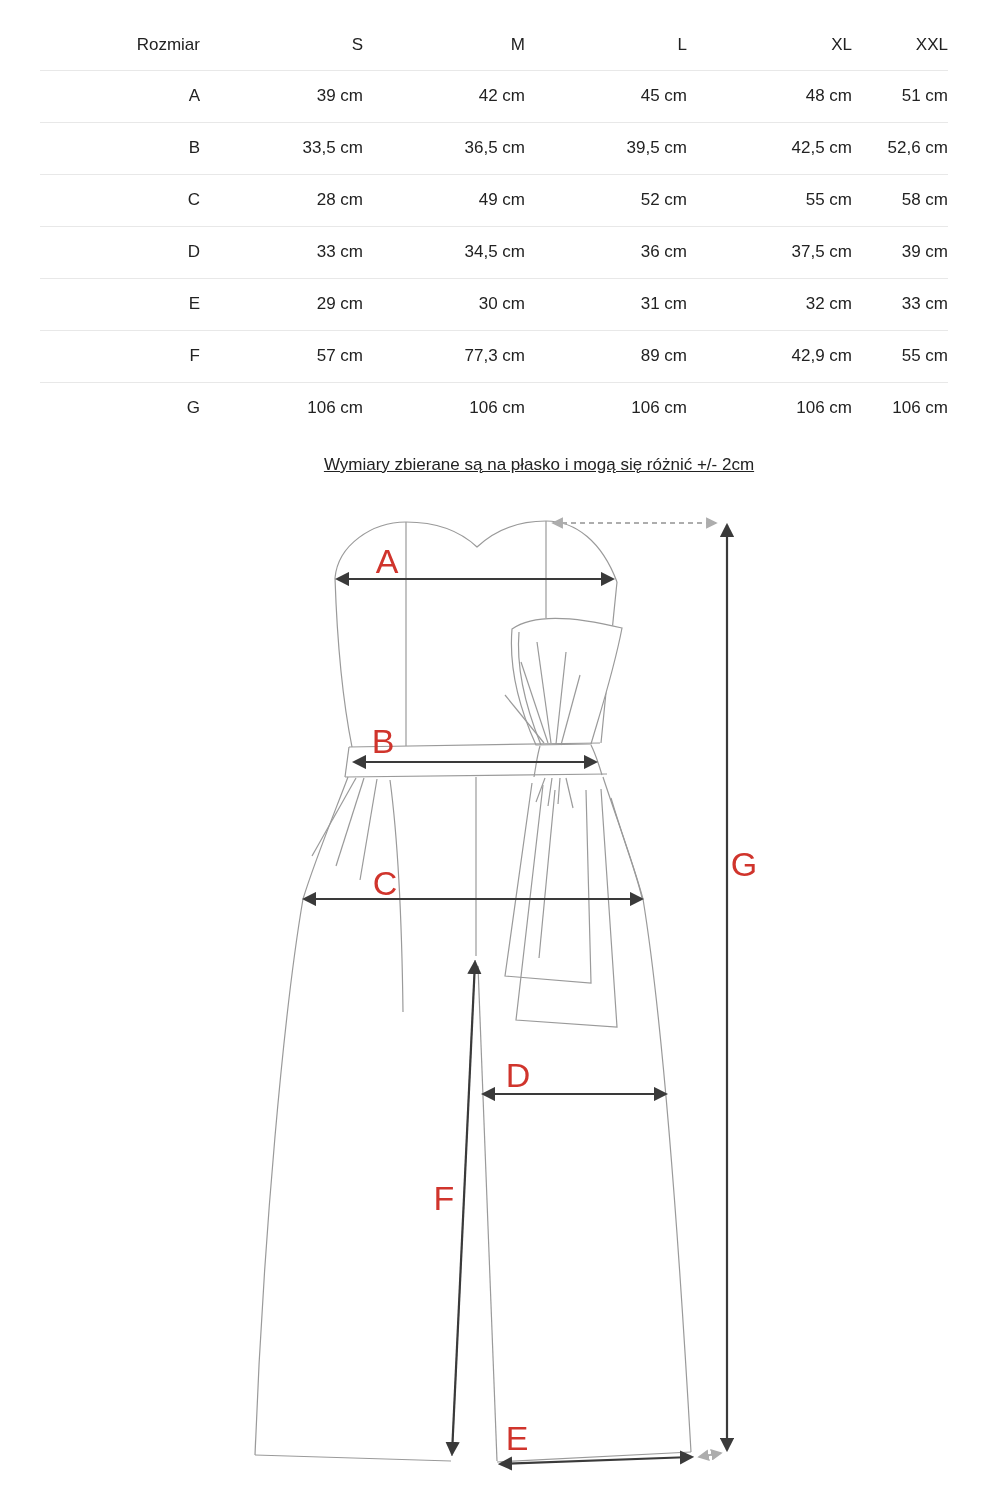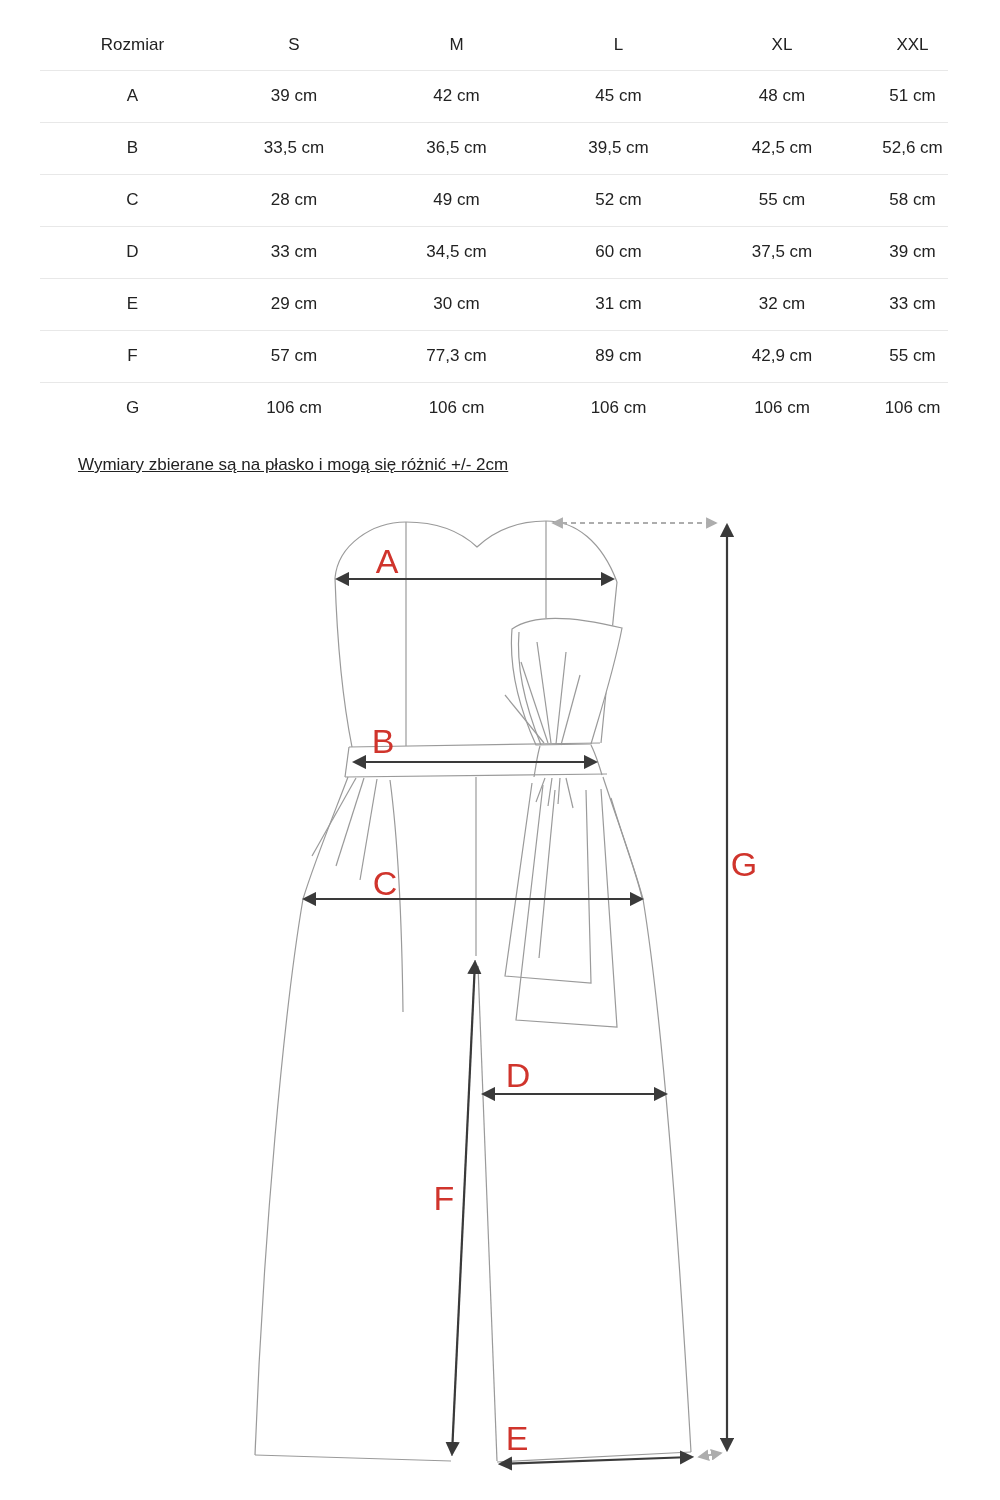--- a/index.html
+++ b/index.html
@@ -15,31 +15,31 @@
   body{
     width:1000px;height:1500px;position:relative;
     font-family:"Liberation Sans", sans-serif;
     color:var(--text-color);
   }
   .size-table{
     position:absolute;top:20px;left:40px;width:908px;
     border-collapse:collapse;table-layout:fixed;
   }
   .size-table th,.size-table td{
-    font-weight:400;font-size:17px;text-align:center;
+    font-weight:400;font-size:17px;text-align:right;
     padding:0 0 0 25px;height:52px;vertical-align:middle;
     border-bottom:1px solid var(--rule-color);
     color:var(--text-color);white-space:nowrap;
   }
   .size-table thead th{height:50px;}
   .size-table tbody tr:last-child th,
   .size-table tbody tr:last-child td{border-bottom:none;}
   .note{
     position:absolute;top:452px;left:0;width:1000px;
-    padding-left:78px;
+    padding-left:78px;text-align:center;
     font-size:17px;line-height:25px;
     text-decoration:underline;
     color:var(--text-color);
   }
   .diagram{position:absolute;top:490px;left:0;}
   .garment path, .garment line{stroke:var(--outline-color);stroke-width:1.2;fill:none;}
   .garment .filled{fill:#ffffff;}
   .arrows path{stroke:var(--arrow-color);stroke-width:2.2;fill:none;}
   .dashes path{stroke:var(--dash-color);stroke-width:1.8;fill:none;stroke-dasharray:5 4;}
   .labels text{
@@ -94,21 +94,21 @@
       <td>28 cm</td>
       <td>49 cm</td>
       <td>52 cm</td>
       <td>55 cm</td>
       <td>58 cm</td>
     </tr>
     <tr>
       <th>D</th>
       <td>33 cm</td>
       <td>34,5 cm</td>
-      <td>60 cm</td>
+      <td>36 cm</td>
       <td>37,5 cm</td>
       <td>39 cm</td>
     </tr>
     <tr>
       <th>E</th>
       <td>29 cm</td>
       <td>30 cm</td>
       <td>31 cm</td>
       <td>32 cm</td>
       <td>33 cm</td>

